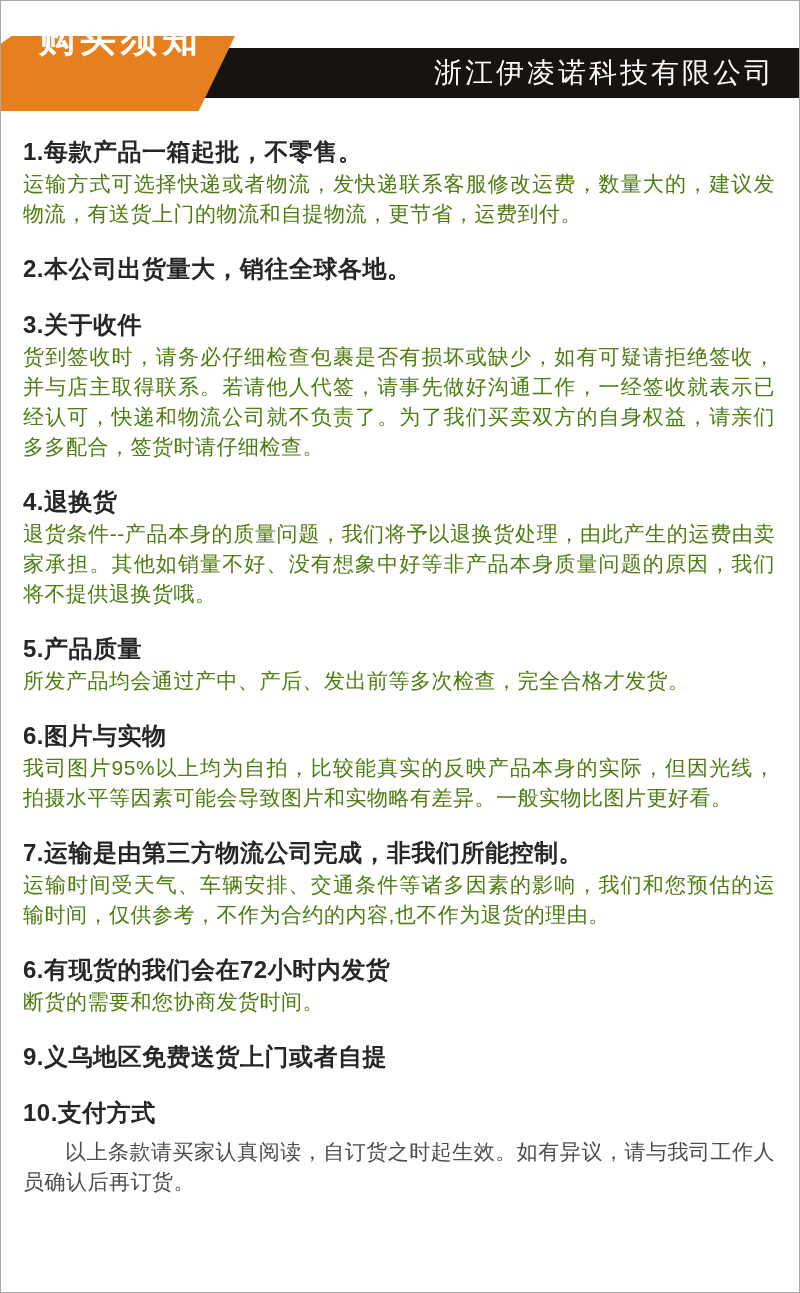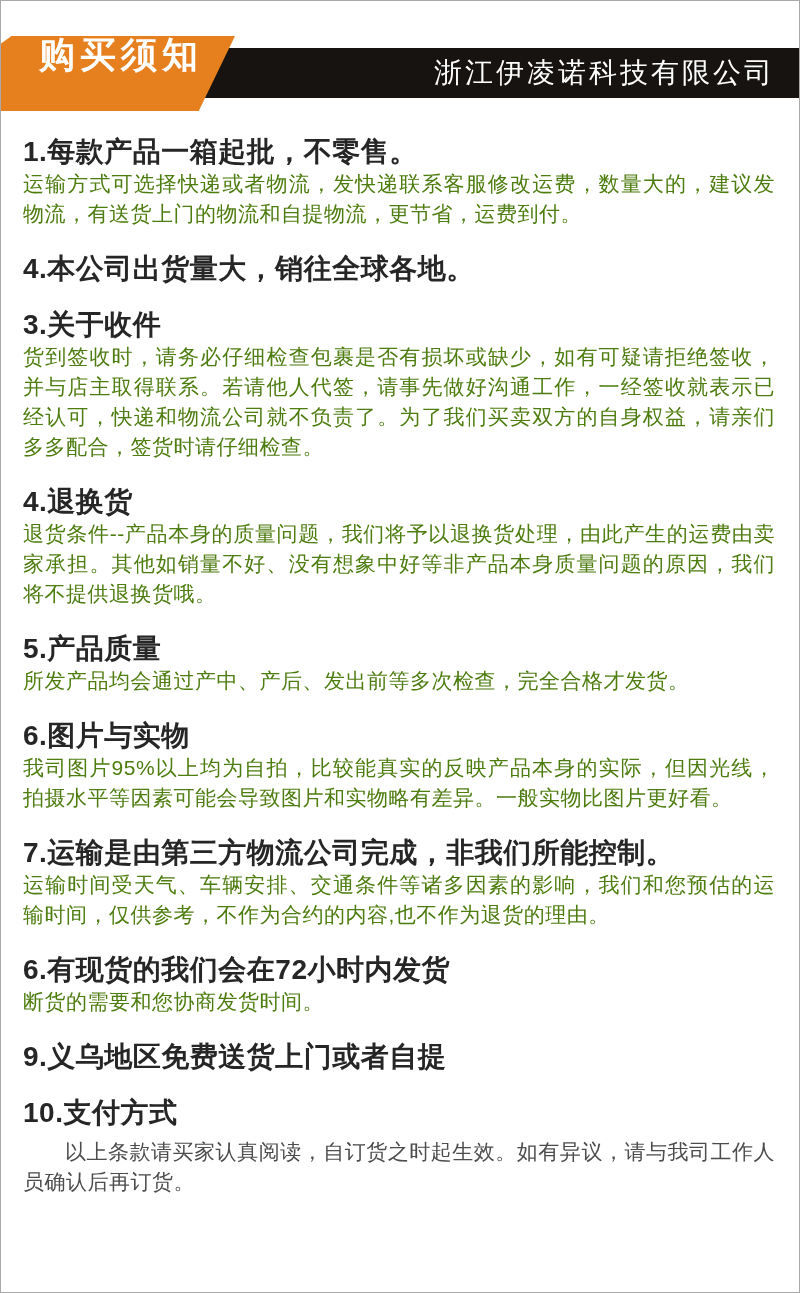--- a/index.html
+++ b/index.html
@@ -34,35 +34,35 @@
   }
   .badge {
     position: absolute;
     left: 0; top: 35px;
     width: 234px; height: 75px;
     background: #e6801f;
     clip-path: polygon(4.5% 0, 100% 0, 84.5% 100%, 0 100%, 0 10%);
   }
   .badge-label {
     position: absolute;
-    left: 38px; top: 16px;
+    left: 38px; top: 0;
     height: 75px;
     line-height: 75px;
     color: #ffffff;
     font-size: 36px;
     font-weight: bold;
     letter-spacing: 5px;
     white-space: nowrap;
   }
   
   .main { padding: 25px 24px 0 22px; }
   .sec { margin: 0 0 24px 0; }
   .sec h2 {
     margin: 0;
-    font-size: 28px;
+    font-size: 24px;
     line-height: 32px;
     font-weight: bold;
     color: #262626;
     letter-spacing: 0.5px;
   }
   .sec p {
     margin: 1px 0 0 0;
     font-size: 21px;
     line-height: 30px;
     color: #4d7c0f;
@@ -94,21 +94,21 @@
   </div>
 
   <div class="main">
 
     <div class="sec">
       <h2>1.每款产品一箱起批，不零售。</h2>
       <p>运输方式可选择快递或者物流，发快递联系客服修改运费，数量大的，建议发物流，有送货上门的物流和自提物流，更节省，运费到付。</p>
     </div>
 
     <div class="sec">
-      <h2>4.本公司出货量大，销往全球各地。</h2>
+      <h2>2.本公司出货量大，销往全球各地。</h2>
     </div>
 
     <div class="sec">
       <h2>3.关于收件</h2>
       <p>货到签收时，请务必仔细检查包裹是否有损坏或缺少，如有可疑请拒绝签收，并与店主取得联系。若请他人代签，请事先做好沟通工作，一经签收就表示已经认可，快递和物流公司就不负责了。为了我们买卖双方的自身权益，请亲们多多配合，签货时请仔细检查。</p>
     </div>
 
     <div class="sec">
       <h2>4.退换货</h2>
       <p>退货条件--产品本身的质量问题，我们将予以退换货处理，由此产生的运费由卖家承担。其他如销量不好、没有想象中好等非产品本身质量问题的原因，我们将不提供退换货哦。</p>

